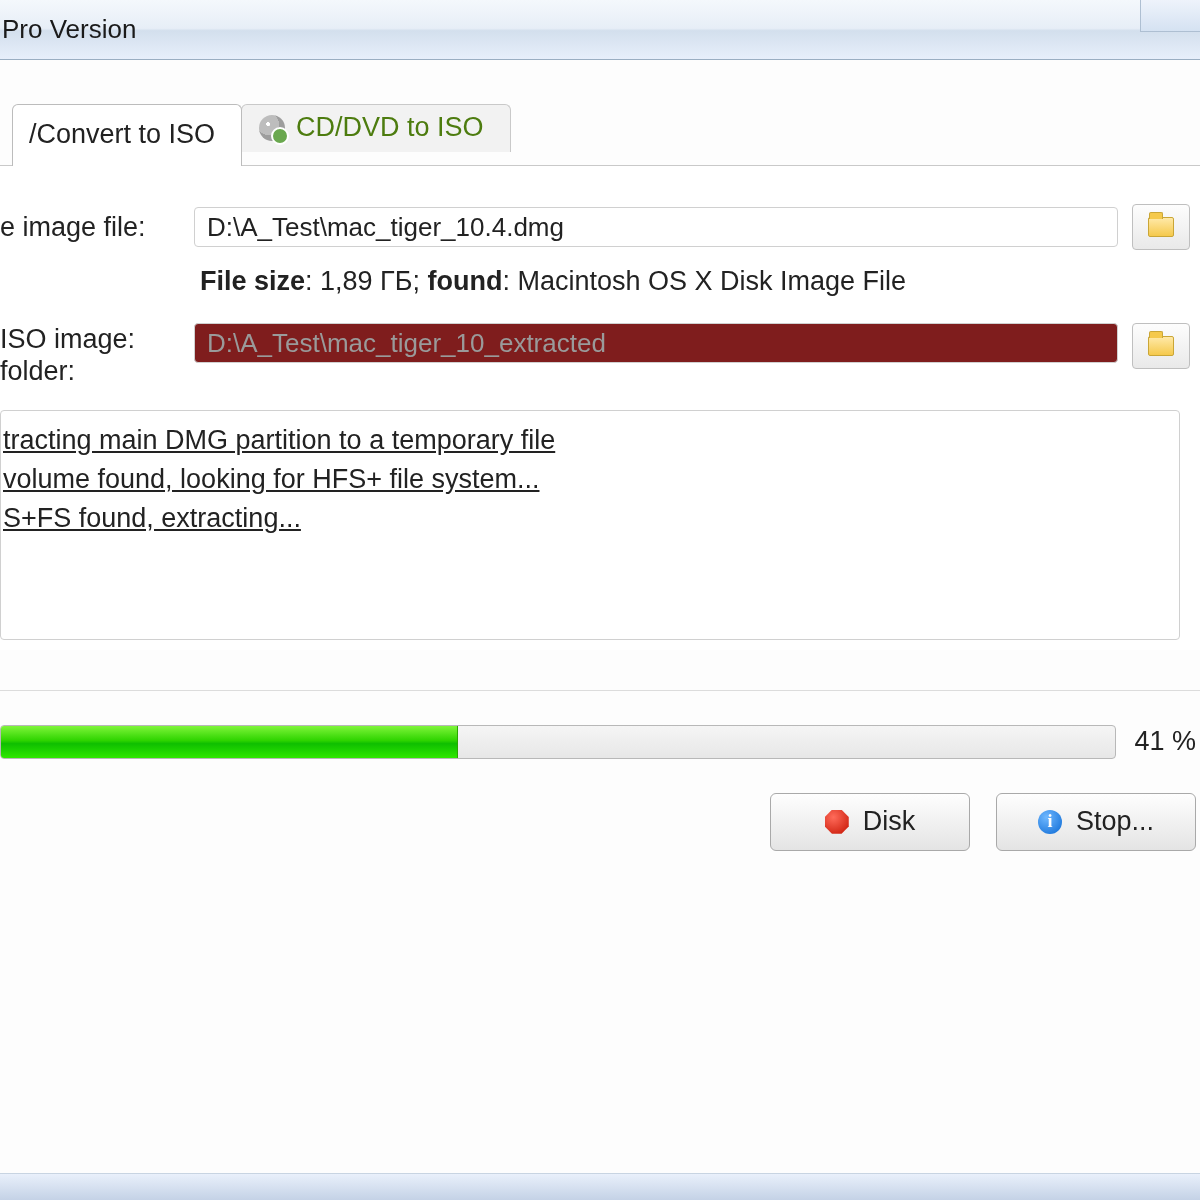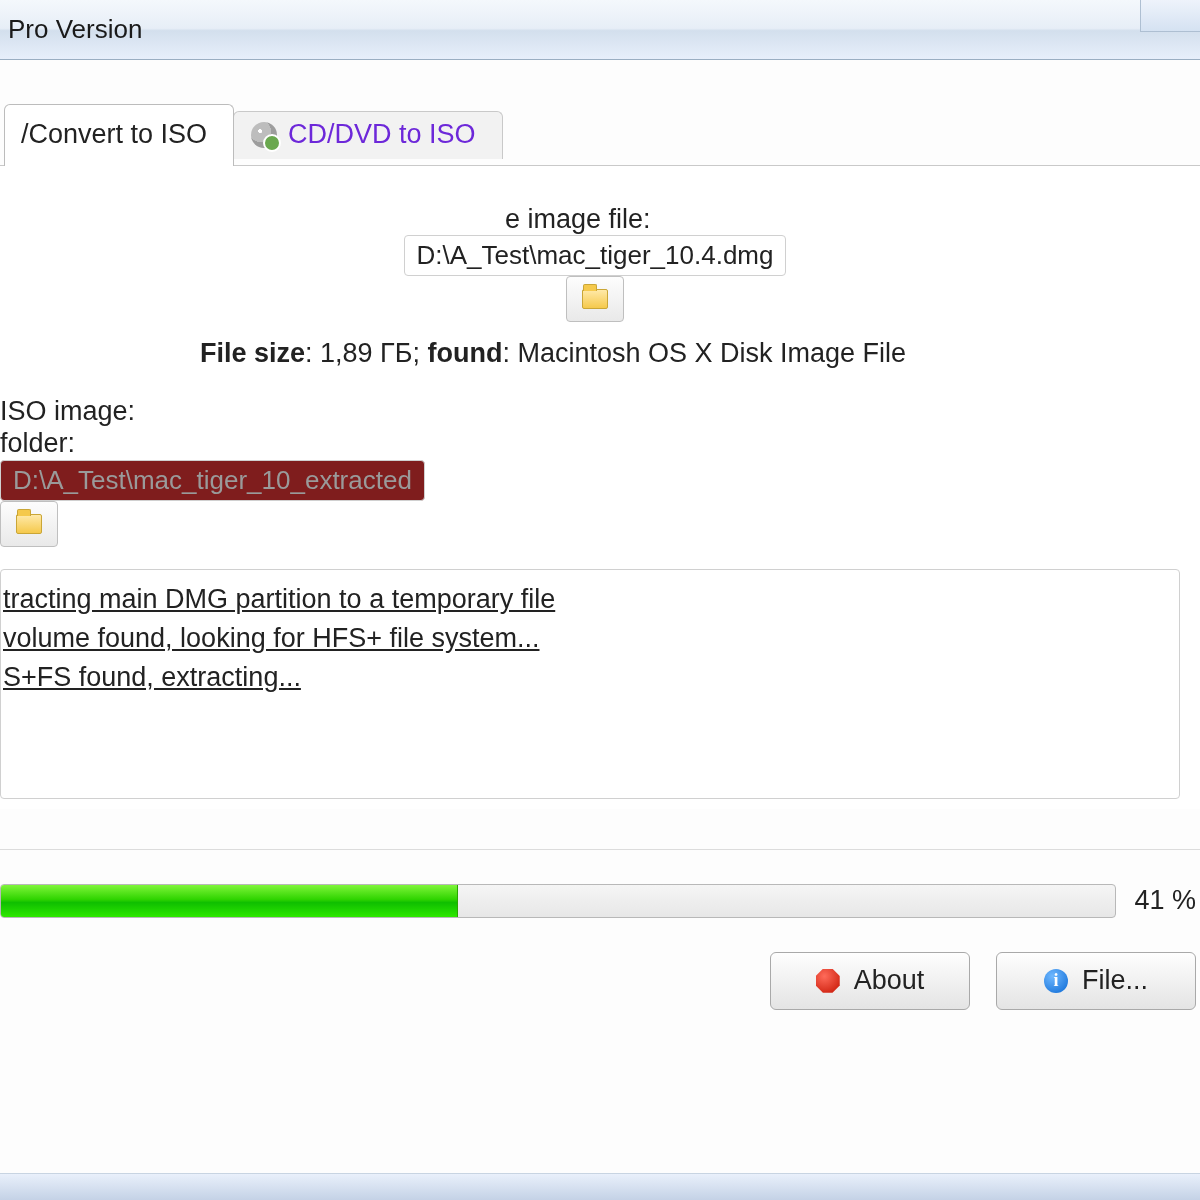--- a/index.html
+++ b/index.html
@@ -17,21 +17,21 @@
     background: #fdfdfd;
     position: relative;
   }
   
   .titlebar {
     height: 60px;
     background: linear-gradient(to bottom, #f4f8fc 0%, #e7eef7 48%, #d3dfed 52%, #e7effb 100%);
     border-bottom: 1px solid #9aaec2;
     display: flex;
     align-items: center;
-    padding-left: 8px;
+    padding-left: 2px;
     color: #1a1a1a;
     font-size: 26px;
     position: relative;
   }
   .window-controls {
     position: absolute;
     right: 0;
     top: 0;
     display: flex;
   }
@@ -46,33 +46,33 @@
     align-items: center;
     justify-content: center;
   }
   
   .client {
     padding: 30px 0 0 0;
   }
   
   .tabs {
     display: flex;
-    align-items: center;
-    padding-left: 4px;
+    align-items: flex-start;
+    padding-left: 12px;
     margin-top: 14px;
   }
   .tab {
     display: flex;
     align-items: center;
     gap: 10px;
     padding: 8px 26px 10px 16px;
     border: 1px solid #c9c9c9;
     border-bottom: none;
     background: #f2f2f2;
-    color: #6d28d9;
+    color: #4d7c0f;
     font-size: 27px;
     border-top-left-radius: 6px;
     border-top-right-radius: 6px;
     margin-right: -1px;
     height: 48px;
   }
   .tab.active {
     background: #ffffff;
     color: #222;
     height: 62px;
@@ -105,21 +105,21 @@
     padding: 32px 10px 10px 0;
     position: relative;
     z-index: 1;
     margin-top: -1px;
   }
   
   .row {
     display: flex;
     align-items: center;
     padding: 6px 0 6px 0;
-    flex-direction: column;
+    gap: 14px;
   }
   .label {
     width: 180px;
     text-align: right;
     color: #222;
     font-size: 27px;
     flex-shrink: 0;
   }
   .label.cut {
     width: 180px;
@@ -338,23 +338,23 @@
       <div class="progress-row">
         <div class="progress">
           <div class="progress-fill" style="width: 41%;"></div>
         </div>
         <div class="pct">41 %</div>
       </div>
 
       <div class="button-row">
         <div class="btn">
           <span class="stop-icon"></span>
-          <span>About</span>
+          <span>Disk</span>
         </div>
         <div class="btn">
           <span class="info-icon">i</span>
-          <span>File...</span>
+          <span>Stop...</span>
         </div>
       </div>
     </div>
 
   </div>
 </div>
 
 </body></html>

